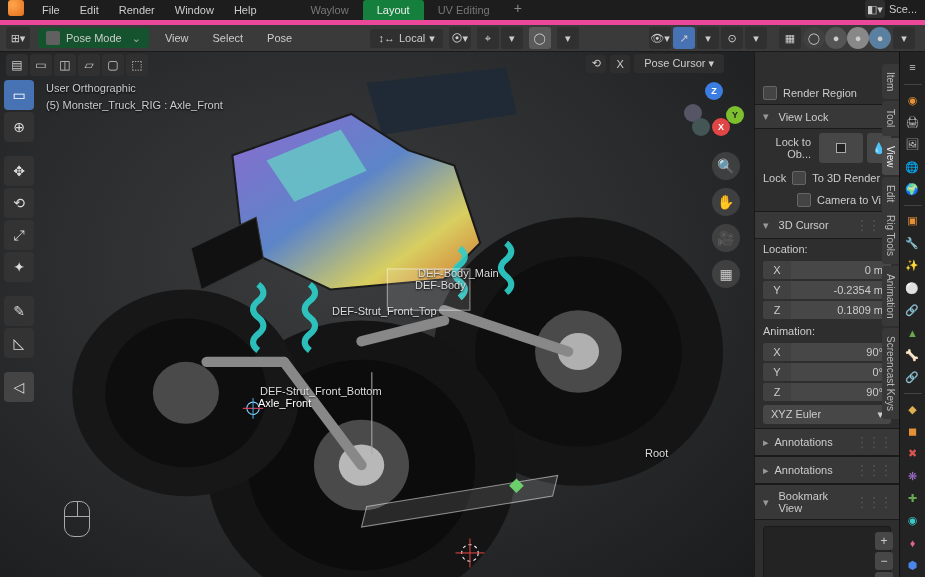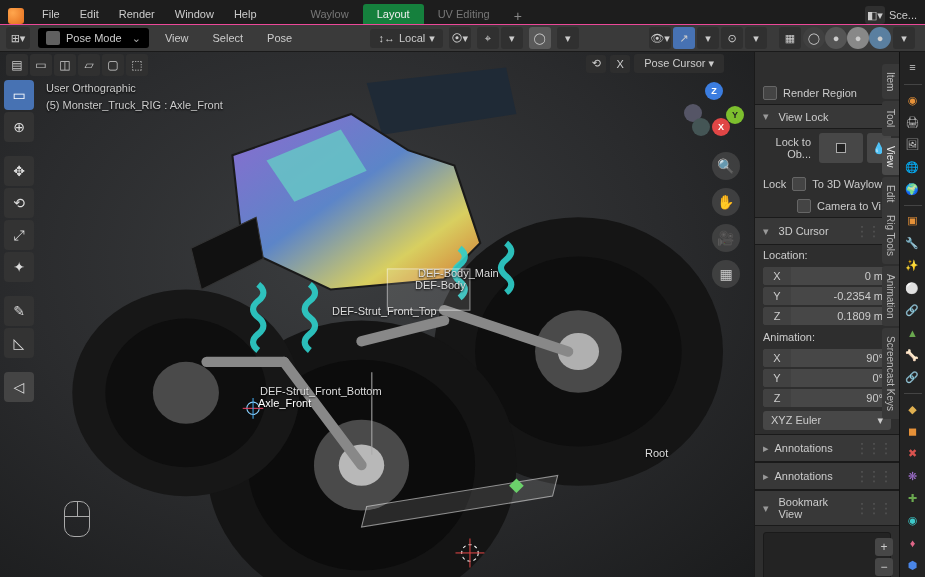--- a/index.html
+++ b/index.html
@@ -1,31 +1,31 @@
 <!DOCTYPE html>
 <html><head>
 <meta charset="utf-8">
 <style>
 * { margin:0; padding:0; box-sizing:border-box; font-family:sans-serif; font-size:11px; color:#ccc; }
 body { width:925px; height:577px; background:#232323; overflow:hidden; position:relative; }
 
 
-.menubar { height:25px; background:#1d1d1d; display:flex; align-items:flex-end; padding:0 8px; border-bottom:1px solid #ec4899; }
+.menubar { height:25px; background:#1d1d1d; display:flex; align-items:flex-start; padding:0 8px; border-bottom:5px solid #ec4899; }
 .menubar .logo { width:16px; height:16px; background:radial-gradient(circle at 30% 30%,#ffa64d,#e46e1e); border-radius:3px; margin-right:8px; }
 .menubar .menu-item { padding:4px 10px; cursor:pointer; }
 .menubar .spacer { flex:1; }
 .menubar .workspace-tab { padding:4px 14px; color:#777; cursor:pointer; }
 .menubar .workspace-tab.active { background:#15803d; border-radius:3px 3px 0 0; color:#eee; }
 .menubar .plus { color:#888; padding:0 10px; font-size:14px; }
 .menubar .right-cluster { display:flex; align-items:center; gap:4px; }
 .menubar .scene-btn { width:20px;height:18px;background:#2f2f2f;border-radius:3px;display:flex;align-items:center;justify-content:center;font-size:11px; }
 
 
 .header2 { height:27px; background:#3a3a3a; display:flex; align-items:center; padding:0 6px; gap:8px; border-bottom:1px solid #1a1a1a; }
-.header2 .mode-dropdown { background:#000000; padding:3px 8px; border-radius:3px; display:flex; align-items:center; gap:6px; }
+.header2 .mode-dropdown { background:#14532d; padding:3px 8px; border-radius:3px; display:flex; align-items:center; gap:6px; }
 .header2 .mode-icon { width:14px;height:14px;background:#606060;border-radius:2px; }
 .header2 .chev::after { content:"⌄"; color:#aaa; margin-left:4px; }
 .header2 .menu-item { padding:4px 8px; cursor:pointer; }
 .header2 .mid-group { margin-left:auto; display:flex; align-items:center; gap:6px; }
 .header2 .mid-btn { background:#303030; padding:3px 8px; border-radius:3px; display:flex; align-items:center; gap:4px; }
 .header2 .pivot-row { display:flex; gap:2px; }
 .header2 .sq { width:22px;height:22px;background:#303030;border-radius:3px;display:flex;align-items:center;justify-content:center; }
 .header2 .right-icons { margin-left:auto; display:flex; align-items:center; gap:2px; padding-right:4px;}
 .header2 .shading { display:flex; gap:0; }
 .header2 .shade { width:22px;height:22px;border-radius:11px;display:flex;align-items:center;justify-content:center;}
@@ -76,21 +76,21 @@
 
 .n-panel { width:145px; background:#2e2e2e; border-left:1px solid #1a1a1a; padding:0px; overflow-y:auto; }
 .n-panel .panelrow { padding:4px 8px; display:flex; align-items:center; gap:6px;}
 .n-panel .checkbox { width:14px;height:14px;background:#444;border:1px solid #666;border-radius:2px;flex-shrink:0;}
 .n-panel .panel-header { background:#383838; border-top:1px solid #1a1a1a; border-bottom:1px solid #1a1a1a; padding:5px 8px; display:flex;align-items:center;gap:6px;}
 .n-panel .panel-header .tri::before{content:"▾";color:#999;margin-right:4px;}
 .n-panel .drag {margin-left:auto;color:#555;font-size:14px;letter-spacing:-2px;}
 .n-panel .field-row { display:flex; margin:2px 8px; background:#474747; border-radius:3px; overflow:hidden; }
 .n-panel .field-row .lab { padding:3px 8px; width:28px; text-align:center; background:#414141;}
 .n-panel .field-row .val { flex:1; padding:3px 8px; text-align:right; }
-.n-panel .lock-row { display:flex; margin:4px 8px 10px; gap:4px;}
+.n-panel .lock-row { display:flex; margin:4px 8px 4px; gap:4px;}
 .n-panel .lock-row .lock-lab { flex:1;text-align:right;padding:3px 4px;}
 .n-panel .lock-row .drop-target { width:44px;background:#474747;border-radius:3px;display:flex;align-items:center;justify-content:center;}
 .n-panel .lock-row .drop-target .cube { width:10px;height:10px;border:1px solid #aaa;background:#222;}
 .n-panel .lock-row .eyedrop { width:24px;background:#474747;border-radius:3px;display:flex;align-items:center;justify-content:center;}
 
 
 .n-panel .dropdown-field { margin:4px 8px; background:#474747; border-radius:3px; padding:3px 8px; display:flex; justify-content:space-between;}
 
 
 .bookmark-box { margin:6px 8px; height:70px; background:#232323; border-radius:3px; position:relative; border:1px solid #1a1a1a;}
@@ -325,21 +325,21 @@
     <div class="lock-row">
       <div class="lock-lab">Lock to Ob...</div>
       <div class="drop-target">
           <div class="cube"></div>
         </div>
       <div class="eyedrop">💧</div>
     </div>
     <div class="panelrow" style="justify-content:flex-end;">
       <span>Lock</span>
       <div class="checkbox"></div>
-      <span style="flex:1;">To 3D Waylow</span>
+      <span style="flex:1;">To 3D Render</span>
     </div>
     <div class="panelrow" style="justify-content:flex-end;">
       <span style="width:28px;"></span>
       <div class="checkbox"></div>
       <span style="flex:1;">Camera to Vi...</span>
     </div>
 
     <div class="panel-header">
       <span class="tri"></span>
         <span>3D Cursor</span>

